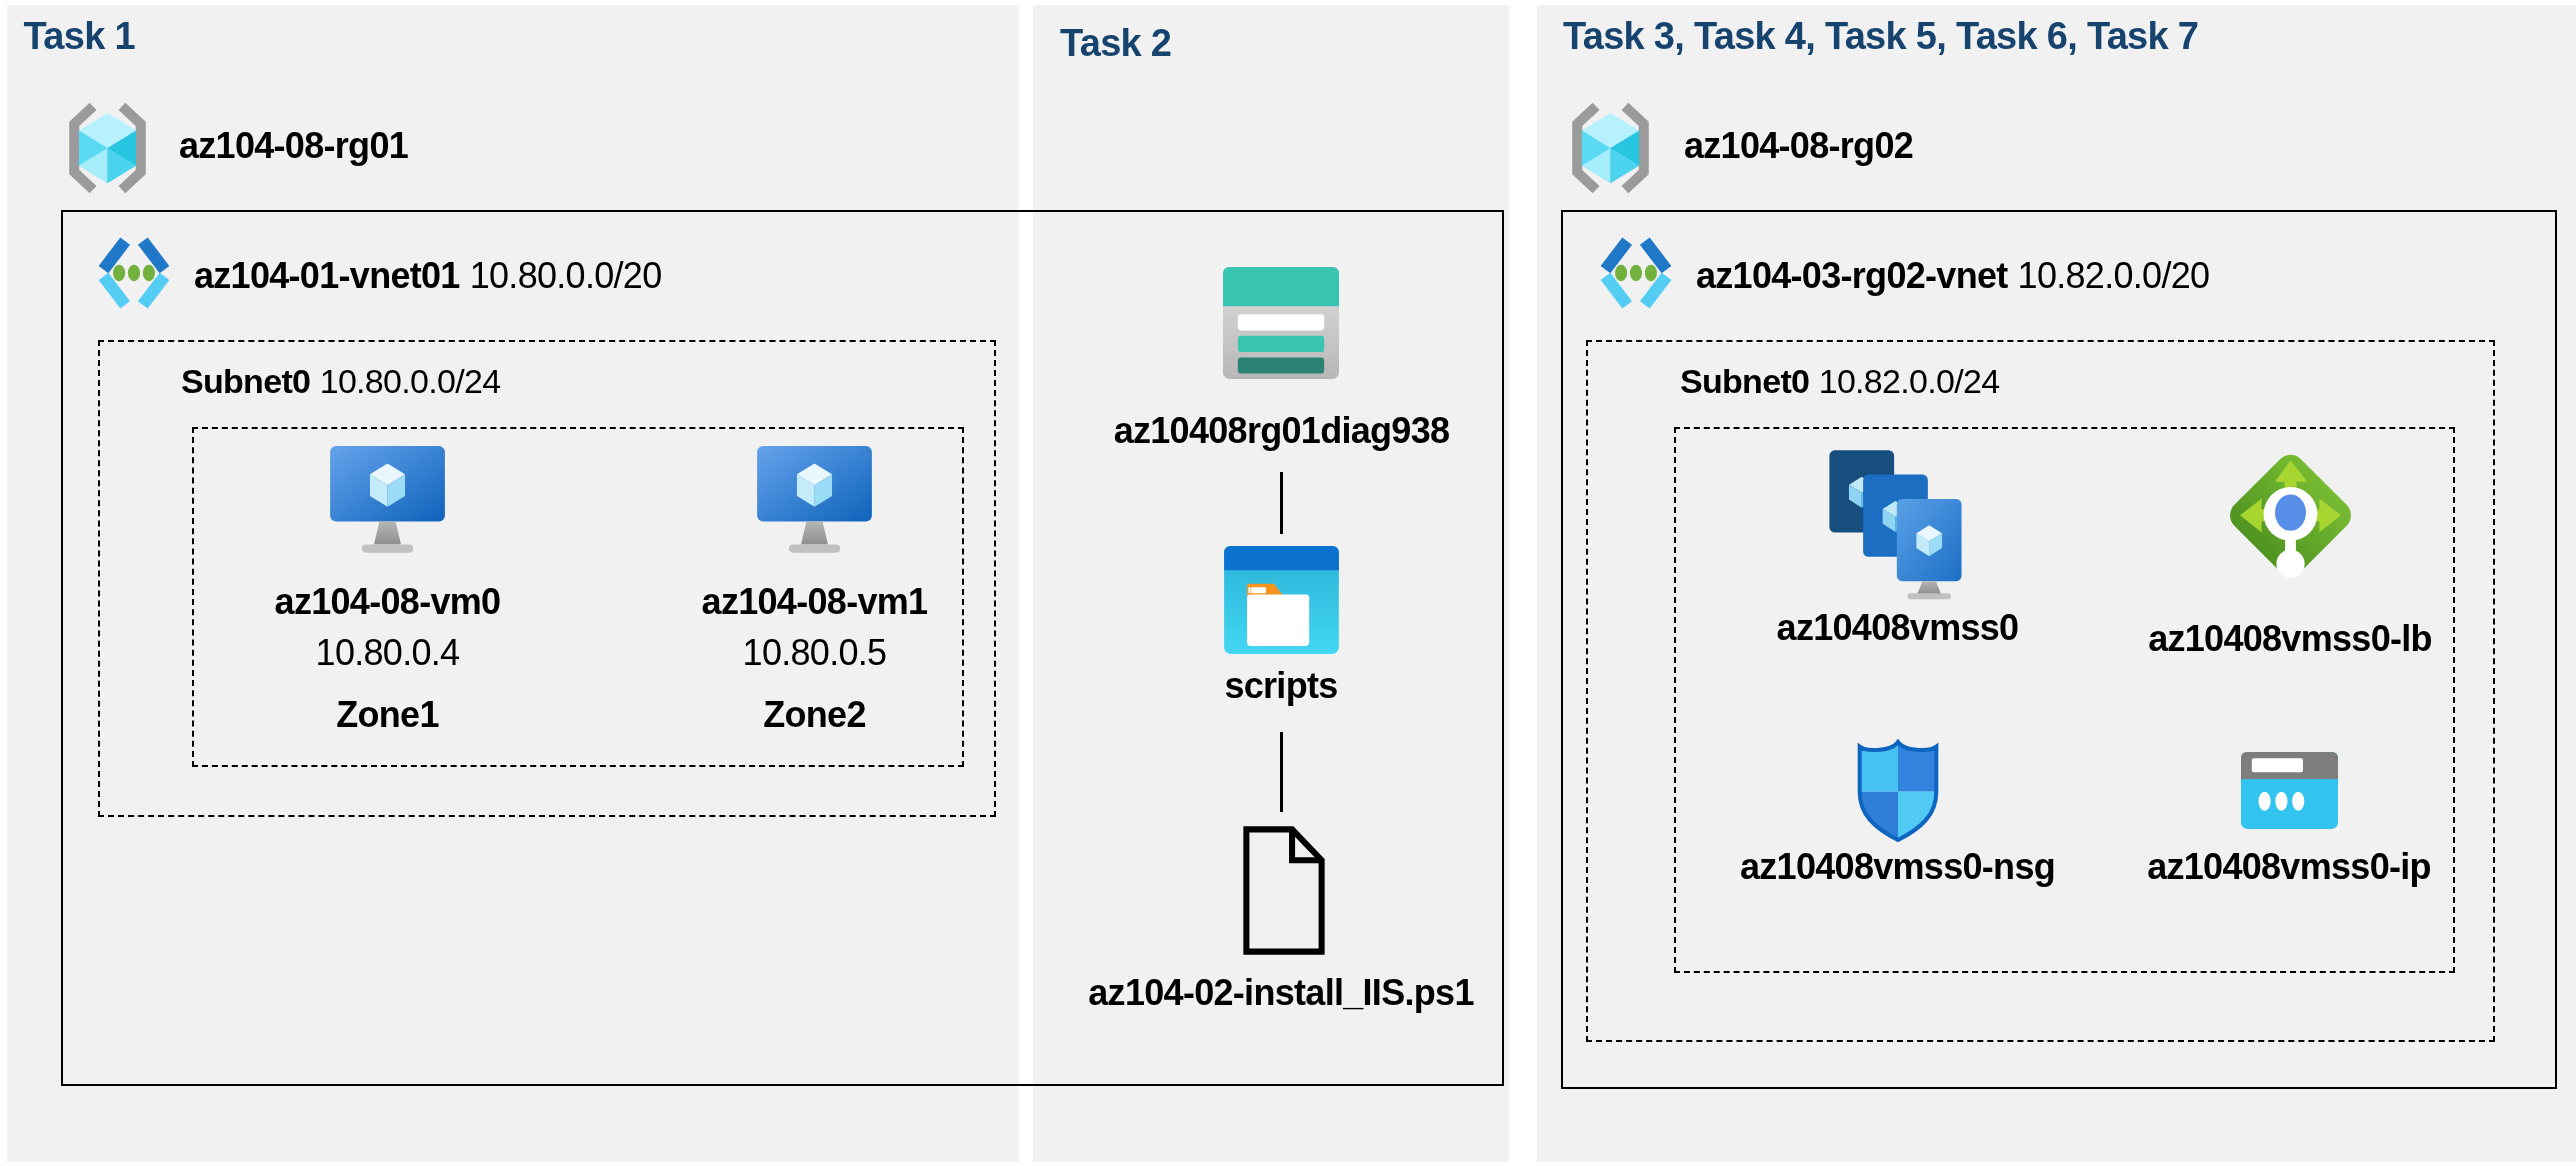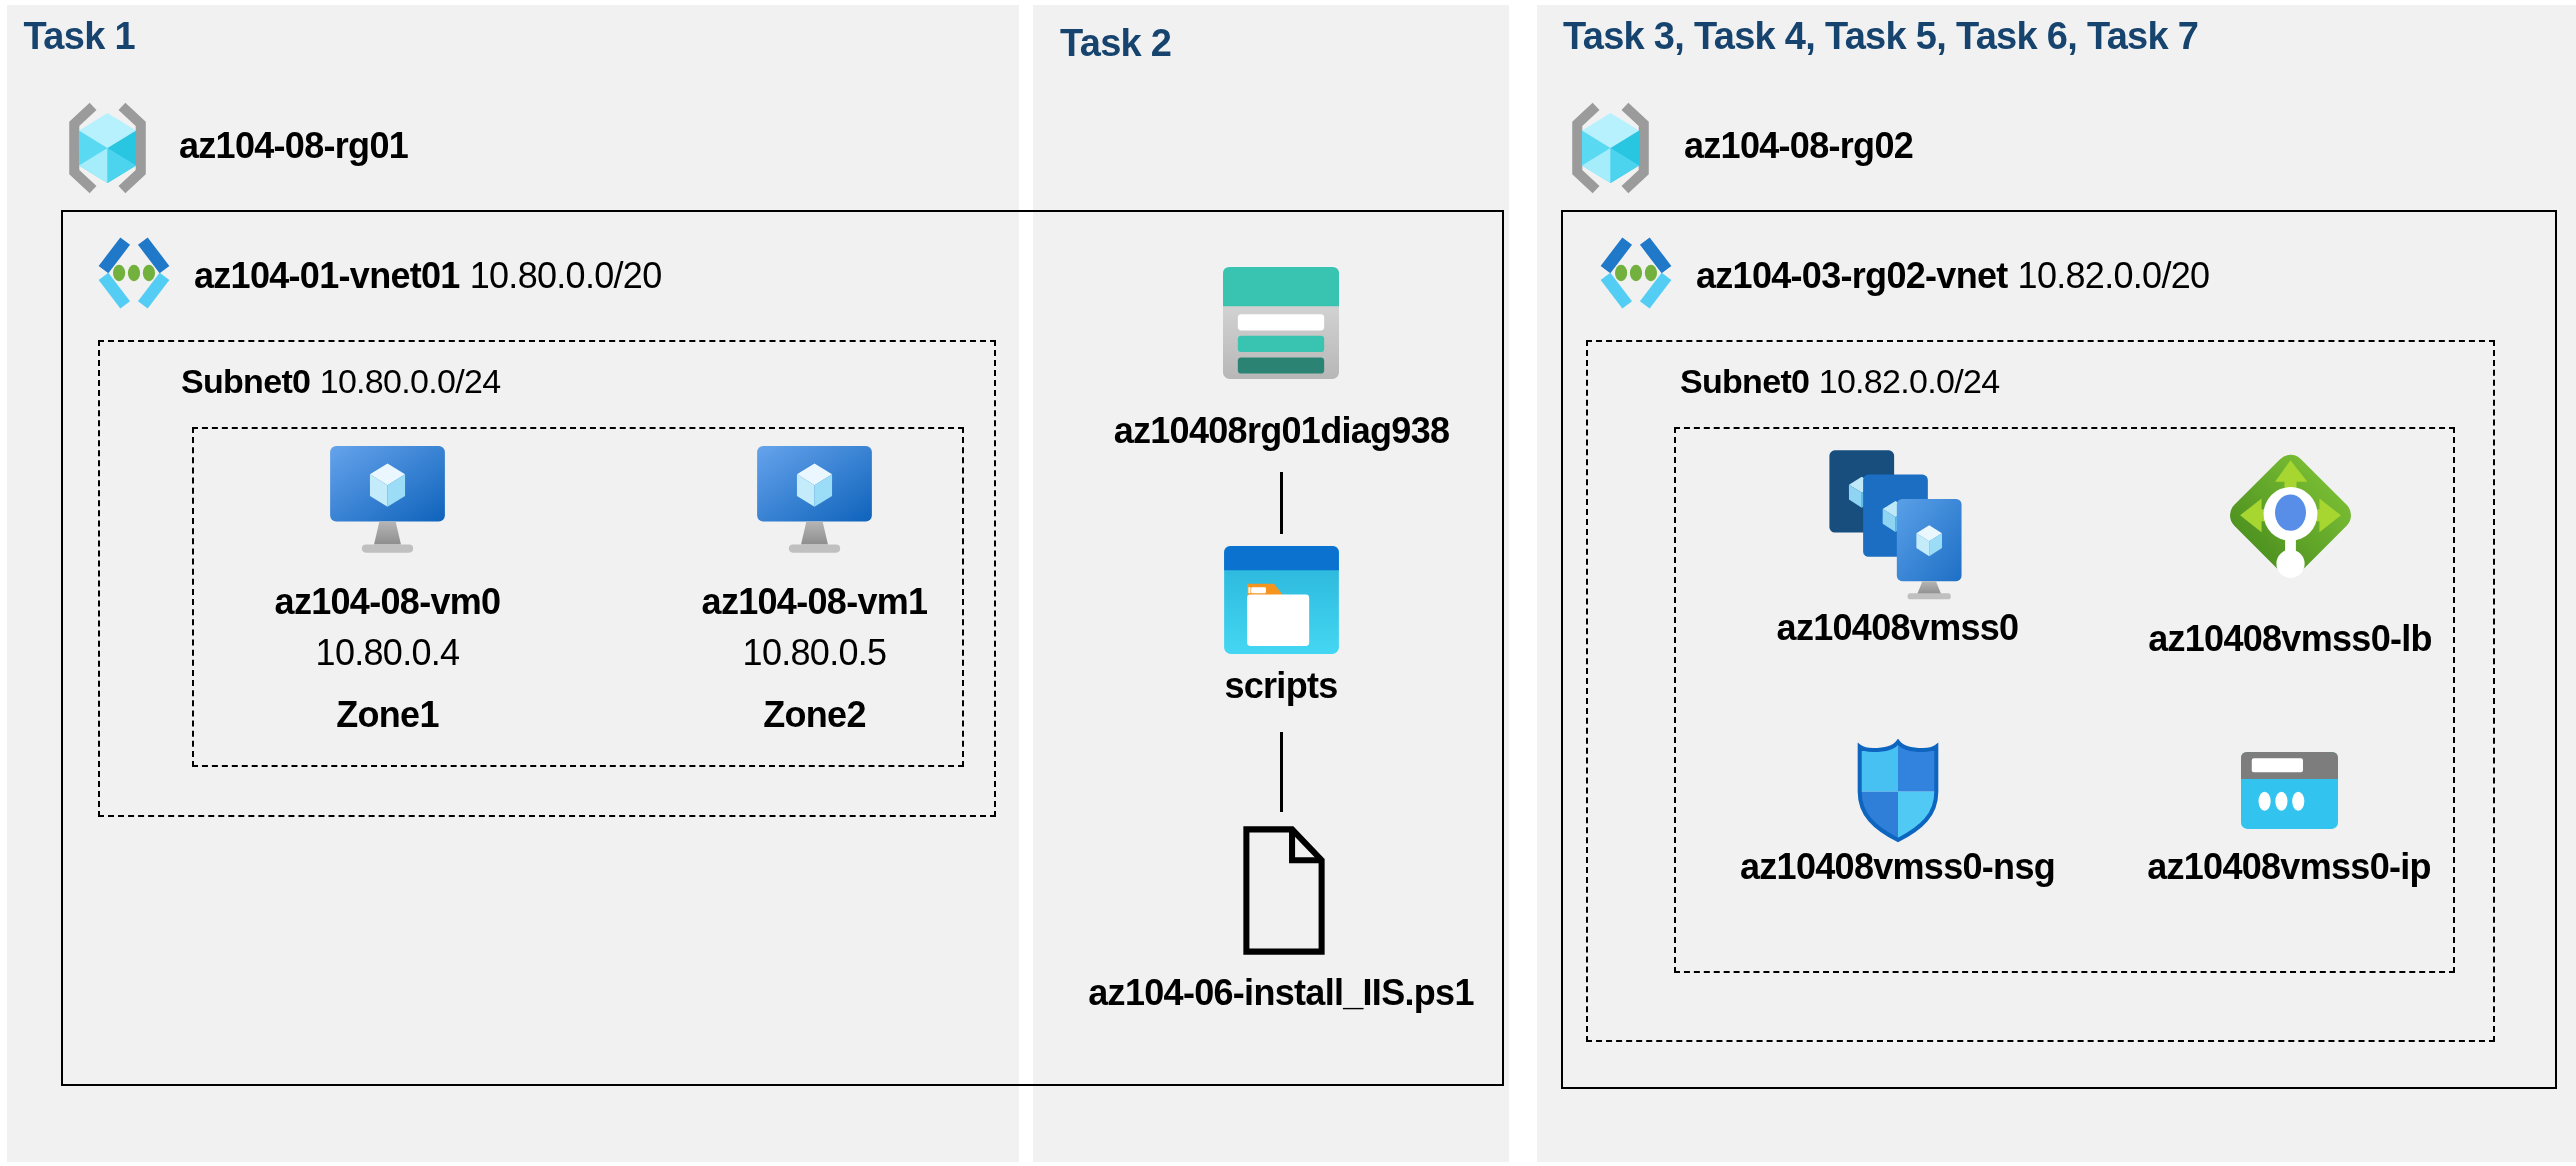--- a/index.html
+++ b/index.html
@@ -181,21 +181,21 @@
 <div class="center-label" style="left:1119px; top:665px; width:324px;">scripts</div>
 
 <div class="connector" style="left:1280px; top:732px; height:80px;"></div>
 
 <div class="abs" style="left:1241px; top:824px;">
   <svg width="86" height="133" viewBox="0 0 128 198">
     <path d="M8,8 H76 L120,54 V190 H8 Z" fill="#f1f1f2" stroke="#000000" stroke-width="9" stroke-linejoin="miter"></path>
     <path d="M76,8 V54 H120" fill="none" stroke="#000000" stroke-width="9"></path>
   </svg>
 </div>
-<div class="center-label" style="left:1072px; top:972px; width:418px;">az104-06-install_IIS.ps1</div>
+<div class="center-label" style="left:1072px; top:972px; width:418px;">az104-02-install_IIS.ps1</div>
 
 <div class="abs" style="left:1828px; top:449px;">
   <svg width="139" height="151" viewBox="0 0 206 224">
     <defs>
       <linearGradient id="vmssfront" x1="0" y1="0" x2="1" y2="1">
         <stop offset="0" stop-color="#5aa0e8"></stop>
           <stop offset="1" stop-color="#1e6fc5"></stop>
       </linearGradient>
       <linearGradient id="stand2" x1="0" y1="0" x2="0" y2="1">
         <stop offset="0" stop-color="#b5b5b5"></stop>

